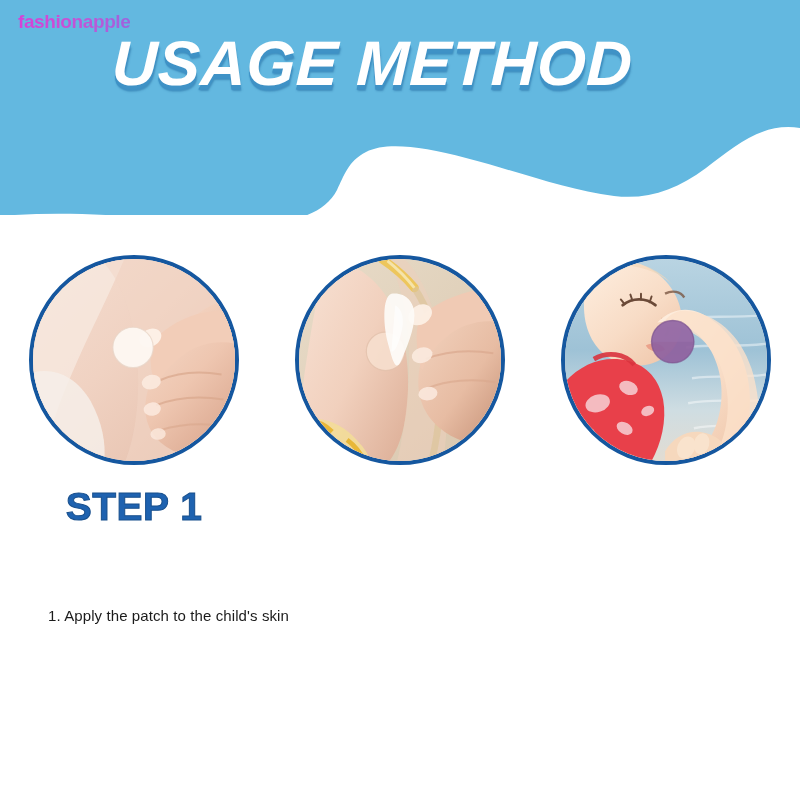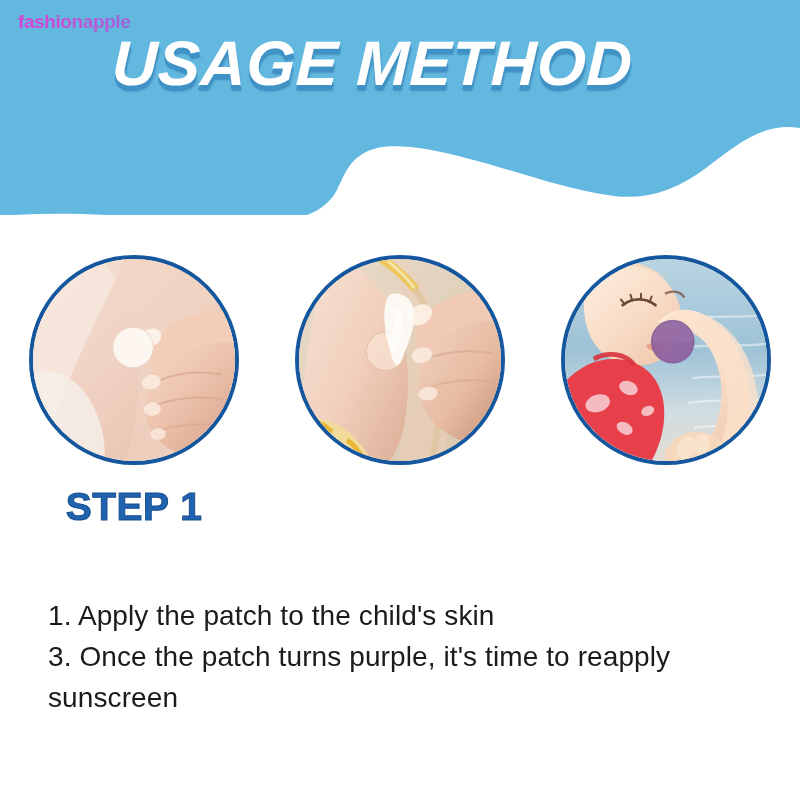--- a/index.html
+++ b/index.html
@@ -110,21 +110,21 @@
   }
 
   
   .instructions {
     position: absolute;
     left: 48px;
     top: 595px;
     width: 716px;
   }
   .instr-line {
-    font-size: 28px;
+    font-size: 15px;
     line-height: 41px;
     color: #1b1b1b;
     font-weight: 400;
     letter-spacing: 0.1px;
   }
 </style>
 </head>
 <body>
 
 <div class="banner">
@@ -315,14 +315,13 @@
         <path d="M112,64 A22,22 0 0 1 134,86 L90,86 A22,22 0 0 1 112,64 Z" fill="#9a72aa" opacity="0.65"></path>
         <circle cx="112" cy="86" r="22" fill="none" stroke="#7e5490" stroke-width="1.5" opacity="0.7"></circle>
       </svg>
     </div>
   </div>
 
 </div>
 
 <div class="instructions">
   <div class="instr-line">1. Apply the patch to the child's skin</div>
-  <div class="instr-line">3. Once the patch turns purple, it's time to reapply sunscreen</div>
 </div>
 
 </body></html>

